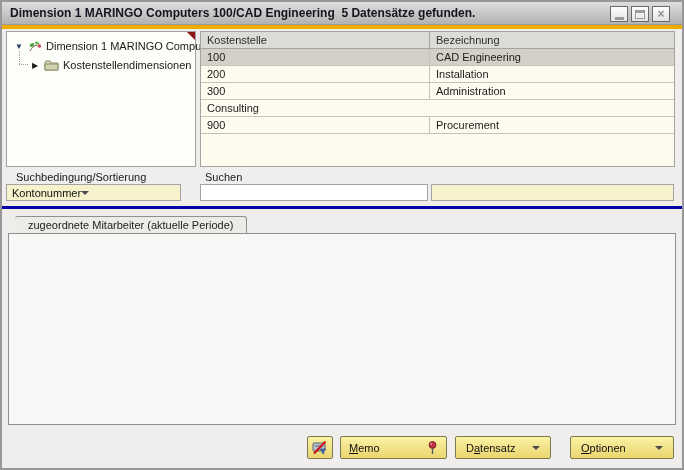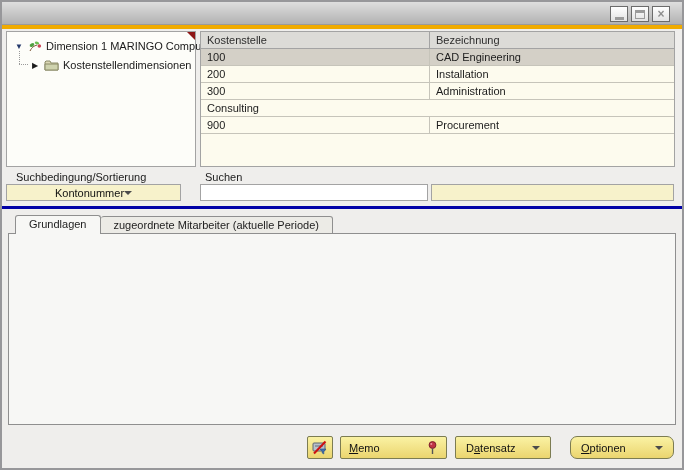--- a/index.html
+++ b/index.html
@@ -44,21 +44,21 @@
   .grid-header .c2 { flex:1; padding:2px 0 0 6px; color:#2e2e2e; }
   .grid-row { display:flex; height:17px; border-bottom:1px solid #c6c4ba; cursor:default; }
   .grid-row .c1 { width:229px; border-right:1px solid #c6c4ba; padding:2px 0 0 6px; }
   .grid-row .c2 { flex:1; padding:2px 0 0 6px; }
   .grid-row.selected { background:#d4d0c7; }
 
   
   .lbl { position:absolute; font-size:11px; color:#202020; }
   .combo { position:absolute; left:6px; top:184px; width:175px; height:17px;
            background:#f7f2cb; border:1px solid #a3a3a3; font-size:11px; color:#111;
-           display:flex; align-items:center; justify-content:center; padding:0 5px; cursor:default; }
+           display:flex; align-items:center; justify-content:flex-start; padding:0 5px; cursor:default; }
   .arrow-down { width:0; height:0; border-left:4px solid transparent;
                 border-right:4px solid transparent; border-top:4px solid #4b4b4b; }
   .field { position:absolute; top:184px; height:17px; border:1px solid #a3a3a3;
            font-family:"Liberation Sans",sans-serif; font-size:11px; padding:0 4px; }
   .field.white { left:200px; width:228px; background:#ffffff; }
   .field.yellow { left:431px; width:243px; background:#f7f2cb; }
 
   .bluebar { position:absolute; left:2px; right:2px; top:206px; height:3px; background:#0000a6; }
 
   
@@ -76,29 +76,30 @@
             font-family:"Liberation Sans",sans-serif; font-size:11px; padding:0 4px; }
   .fstatic { position:absolute; font-size:11px; color:#111; }
 
   
   .btn { position:absolute; top:436px; height:23px;
          background:linear-gradient(#faf2a3,#ebd56f); border:1px solid #7c7c52; border-radius:2px;
          font-size:11px; color:#111; display:flex; align-items:center; cursor:default; }
   .btn-icon { left:307px; width:26px; justify-content:center; }
   .btn-memo { left:340px; width:107px; padding:0 8px; justify-content:space-between; }
   .btn-datensatz { left:455px; width:96px; padding:0 10px; justify-content:space-between; }
-  .btn-optionen { left:570px; width:104px; padding:0 10px; justify-content:space-between;border-radius:7px; }
+  .btn-optionen { left:570px; width:104px; padding:0 10px; justify-content:space-between; }
   .u { text-decoration:underline; }
 </style>
 </head>
 <body>
 
 <div class="window">
 
   <div class="titlebar">
+    <span class="title">Dimension 1 MARINGO Computers 100/CAD Engineering  5 Datensätze gefunden.</span>
     <div class="winbtns">
       <div class="winbtn">
         <div class="min-glyph"></div>
       </div>
       <div class="winbtn">
         <div class="max-glyph"></div>
       </div>
       <div class="winbtn">
         <span class="close-glyph">×</span>
       </div>
@@ -162,21 +163,20 @@
   <div class="combo">
     <span>Kontonummer</span>
     <span class="arrow-down"></span>
   </div>
   <input class="field white" value="" style="">
   <input class="field yellow" readonly="" value="" style="">
 
   <div class="bluebar"></div>
 
   <div class="tabstrip">
-    <div class="tab active">Grundlagen</div>
     <div class="tab inactive">zugeordnete Mitarbeiter (aktuelle Periode)</div>
   </div>
   <div class="panel"></div>
 
   <div class="flabel" style="top:241px;">Kostenstelle</div>
   <input class="finput" style="left: 112px; top: 238px; width: 121px; color: rgb(127, 127, 127); background: rgb(251, 251, 249);" value="100">
 
   <div class="flabel" style="top:258px;">Bezeichnung</div>
   <input class="finput" style="left: 112px; top: 255px; width: 298px; color: rgb(0, 0, 0);" value="CAD Engineering">
 

